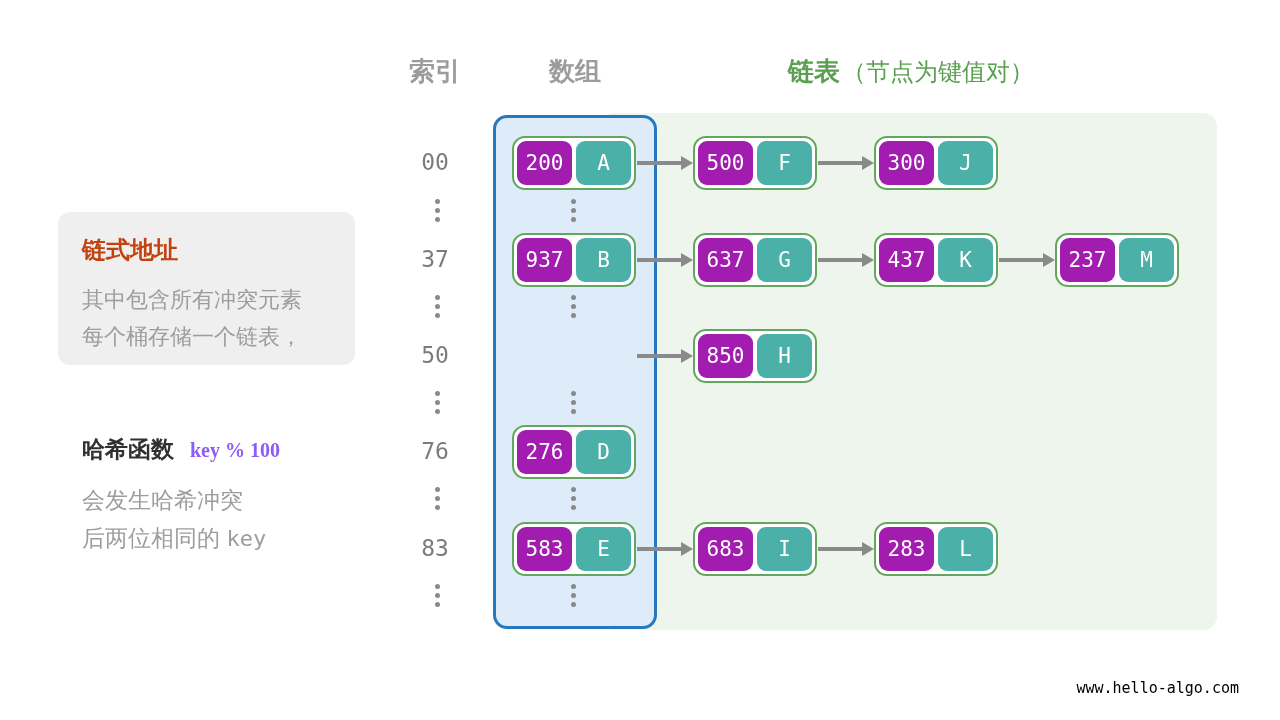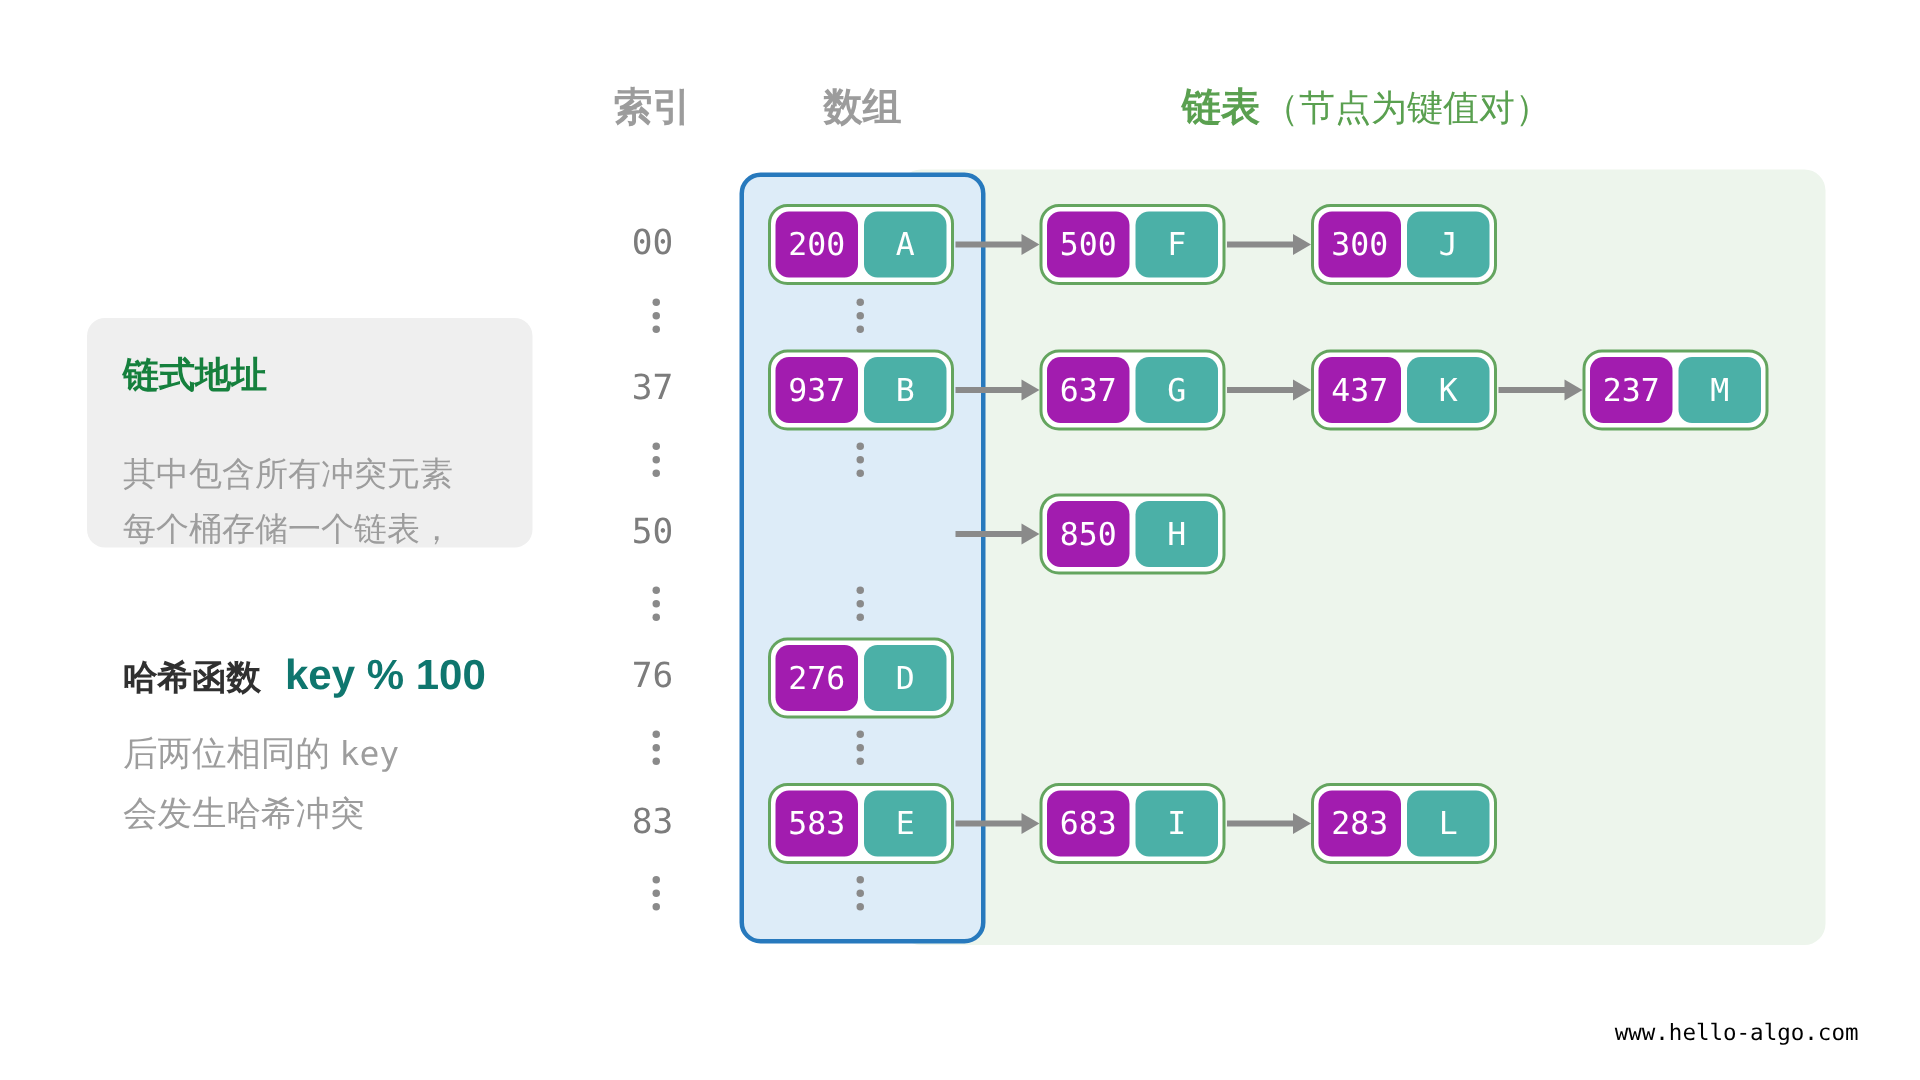--- a/index.html
+++ b/index.html
@@ -27,26 +27,26 @@
   .h-array{left:540px; width:70px;}
   .h-list{left:788px; display:flex; align-items:baseline; gap:2px; text-align:left;}
   .h-list .hl-main{color:#5aa050; font-size:26px; font-weight:bold;}
   .h-list .hl-note{color:#5aa050; font-size:24px; font-weight:normal;}
   
   .legend-box{
     position:absolute; left:58px; top:212px; width:297px; height:153px;
     background:#efefef; border-radius:12px; box-sizing:border-box;
     padding:22px 24px;
   }
-  .legend-title{font-size:24px; font-weight:bold; color:#15803d; margin-bottom:31px;}
+  .legend-title{font-size:24px; font-weight:bold; color:#c2410c; margin-bottom:15px;}
   .legend-line{font-size:22px; color:#9d9d9d; line-height:37px; white-space:nowrap;}
   .hash-block{position:absolute; left:82px; top:434px;}
   .hash-line1{display:flex; align-items:baseline; gap:16px; margin-bottom:16px;}
   .hash-label{font-size:23px; font-weight:bold; color:#303030;}
-  .hash-expr{font-family:Liberation Sans, sans-serif; font-size:28px; font-weight:bold; color:#0f766e;}
+  .hash-expr{font-family:Liberation Serif, serif; font-size:20px; font-weight:bold; color:#8b5cf6;}
   .hash-note{font-size:23px; color:#9d9d9d; line-height:38px; white-space:nowrap;}
   .hash-note .mono{font-family:"DejaVu Sans Mono","Liberation Mono",monospace; font-size:22px;}
   
   .idx{
     position:absolute; left:400px; width:70px; text-align:center;
     font-family:"DejaVu Sans Mono","Liberation Mono",monospace;
     font-size:23px; color:#7c7c7c;
   }
   .ix0{top:149px}.ix1{top:246px}.ix2{top:342px}.ix3{top:438px}.ix4{top:535px}
   
@@ -103,25 +103,25 @@
     <div class="legend-title">链式地址</div>
     <div class="legend-line">其中包含所有冲突元素</div>
     <div class="legend-line">每个桶存储一个链表，</div>
   </div>
 
   <div class="hash-block">
     <div class="hash-line1">
       <span class="hash-label">哈希函数</span>
       <span class="hash-expr">key % 100</span>
     </div>
+    <div class="hash-note">会发生哈希冲突</div>
     <div class="hash-note">
       <span>后两位相同的</span>
       <span class="mono">key</span>
     </div>
-    <div class="hash-note">会发生哈希冲突</div>
   </div>
 
   <div class="idx ix0">00</div>
   <div class="idx ix1">37</div>
   <div class="idx ix2">50</div>
   <div class="idx ix3">76</div>
   <div class="idx ix4">83</div>
 
   <div class="node s0 rt0">
     <span class="kv key">200</span>

